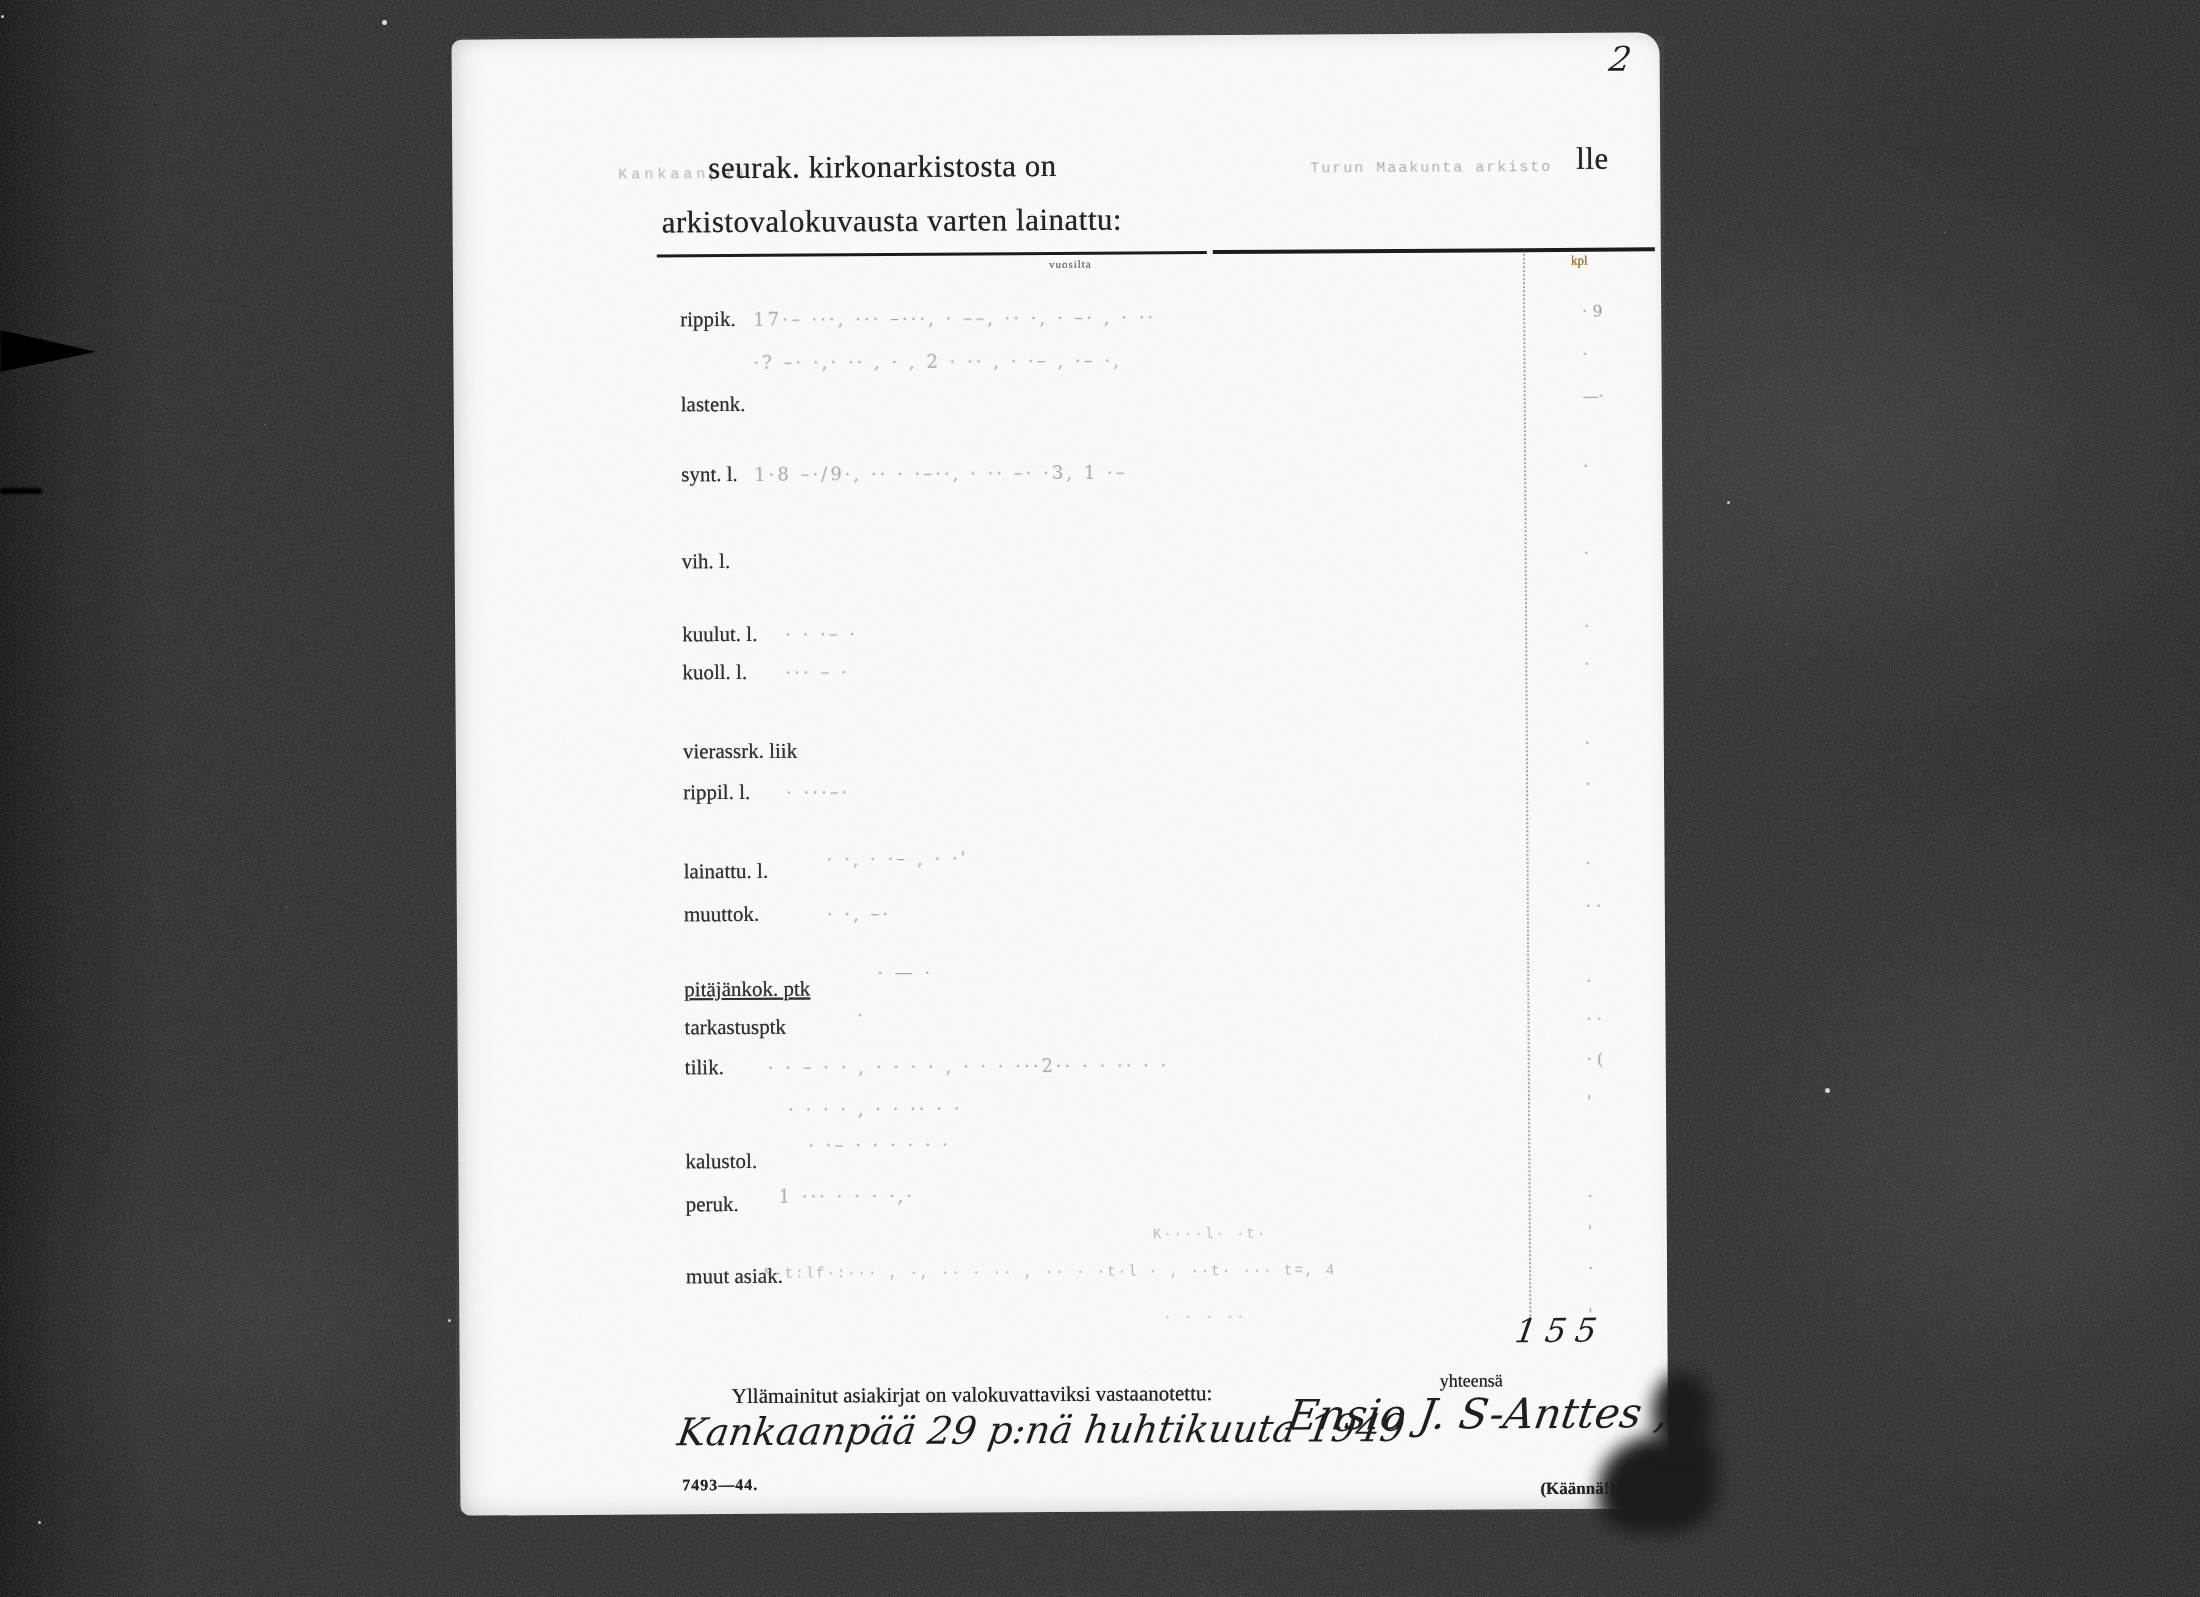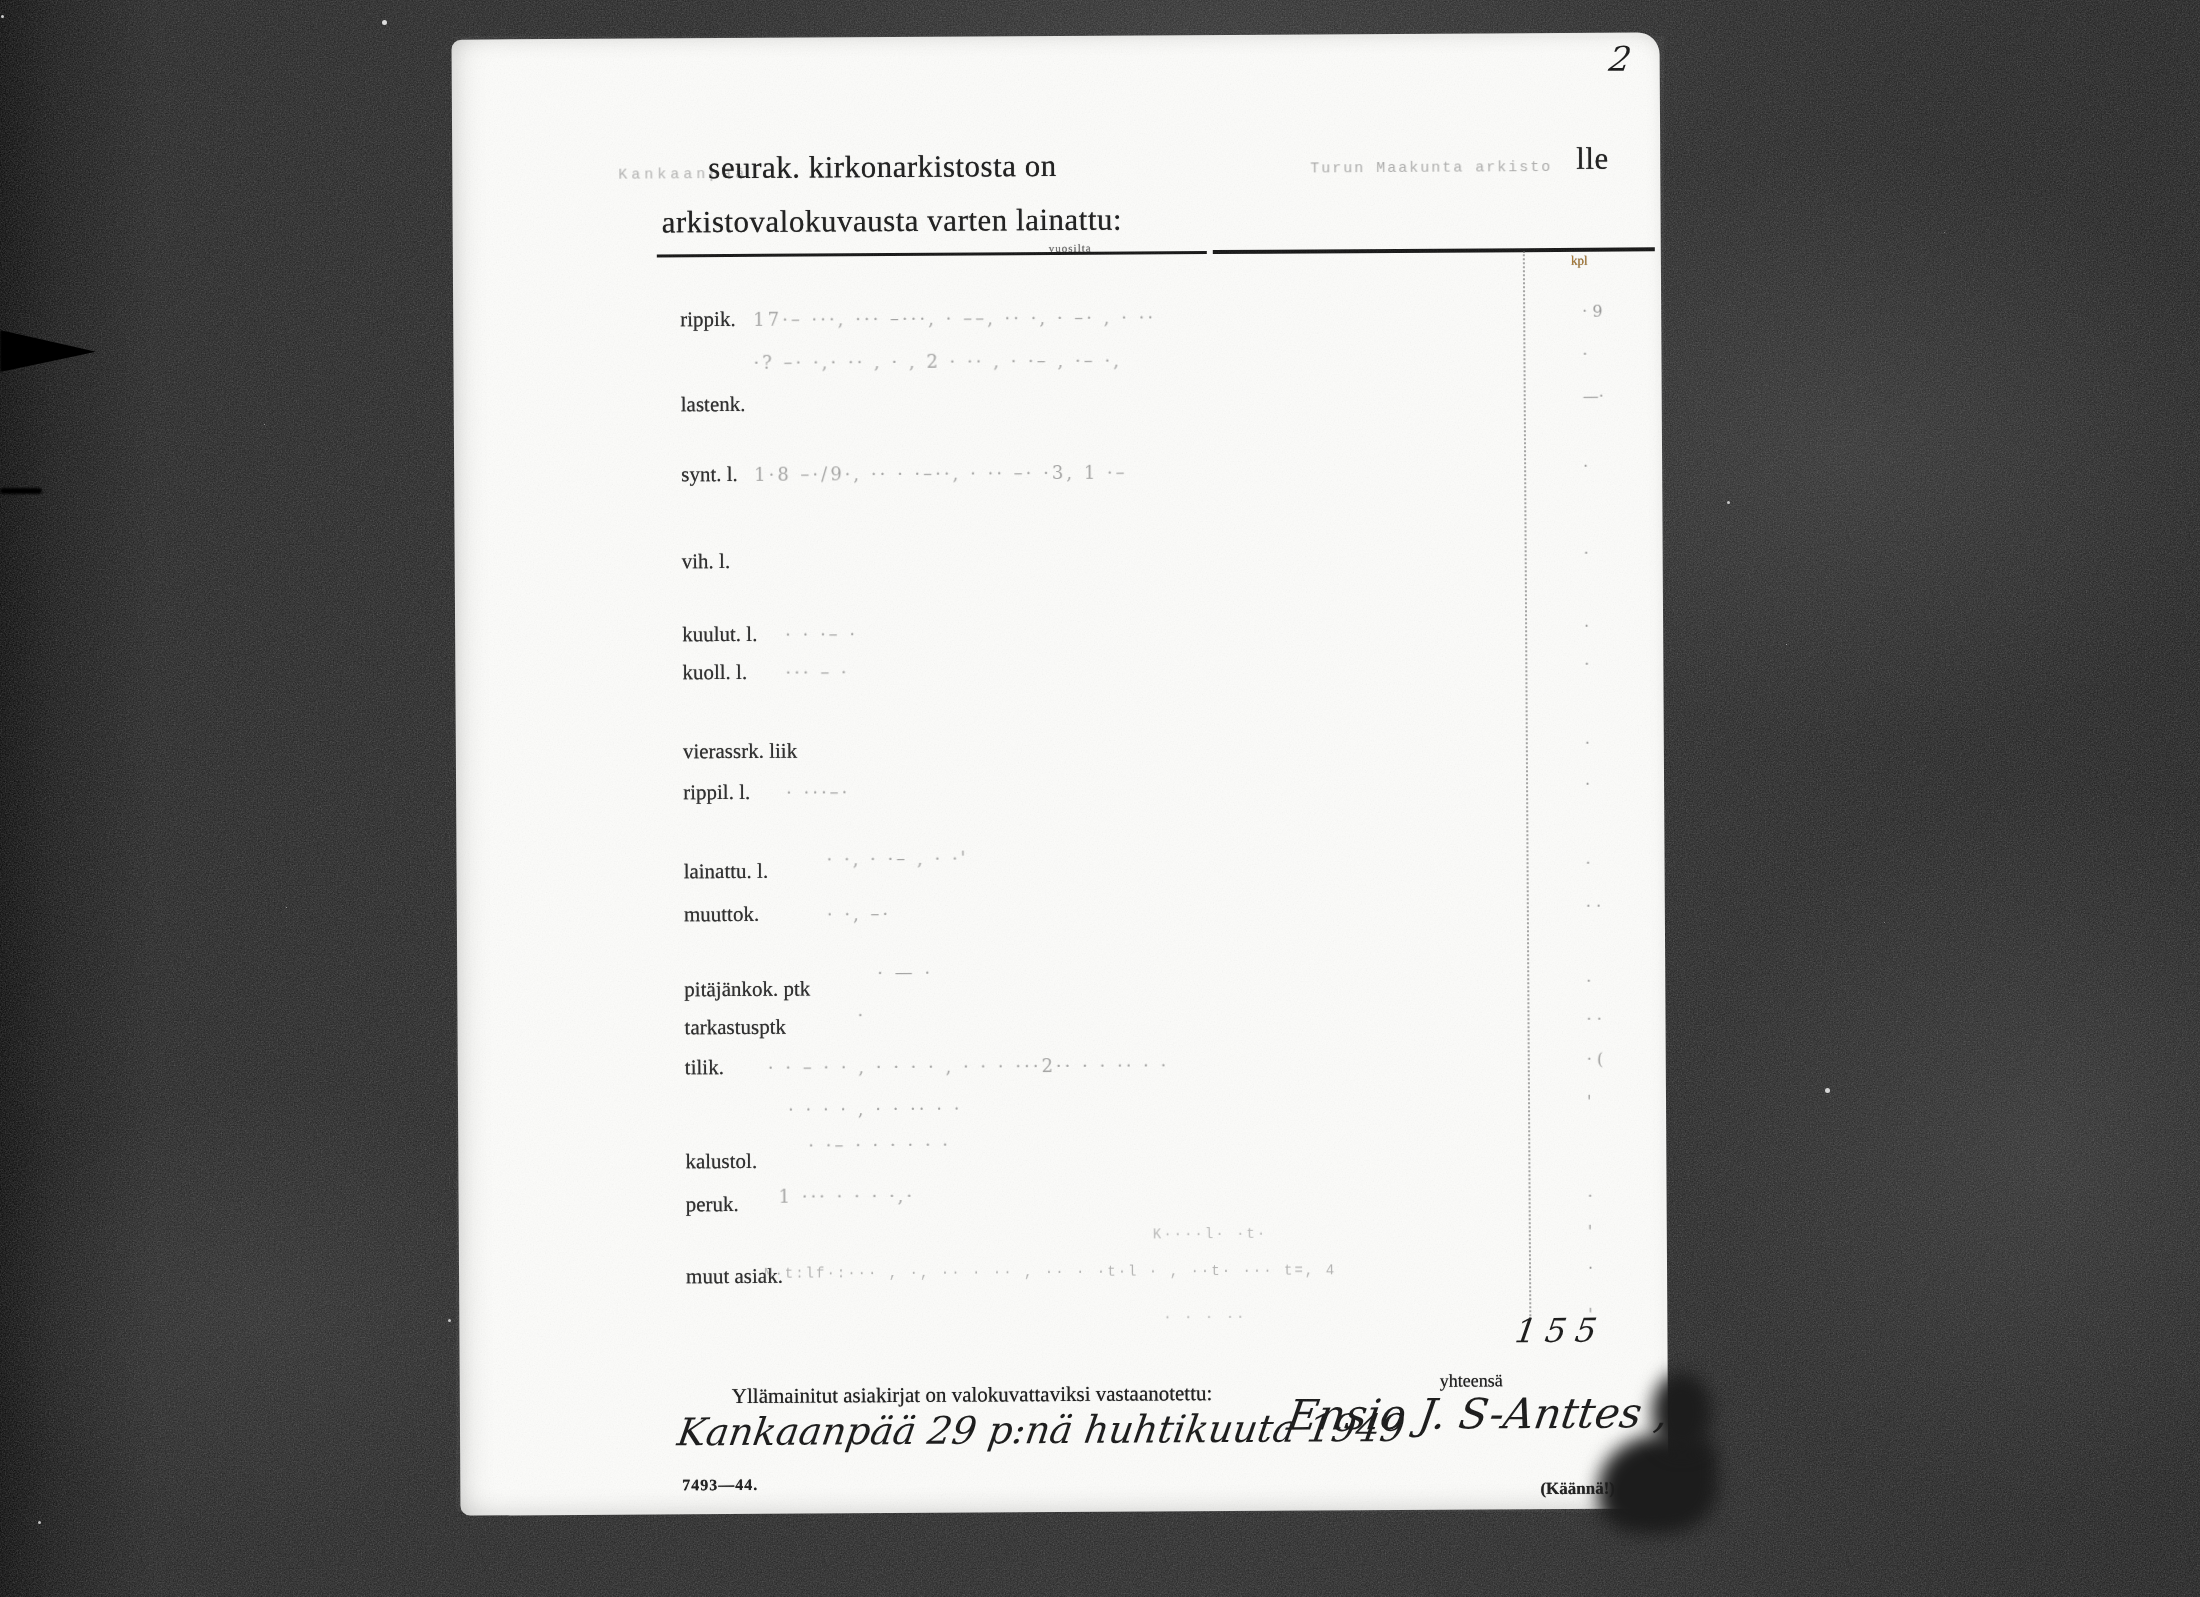--- a/index.html
+++ b/index.html
@@ -72,21 +72,21 @@
 
     <div class="typed" style="left:166px;top:128px;font-size:15px;letter-spacing:4px;opacity:.5;">Kankaanpää</div>
     <div class="print h1" style="left:256px;top:112px;">seurak. kirkonarkistosta on</div>
     <div class="typed" style="left:858px;top:126px;font-size:15px;letter-spacing:2px;opacity:.55;">Turun Maakunta arkisto</div>
     <div class="print h1" style="left:1124px;top:108px;">lle</div>
     <div class="print h2" style="left:209px;top:166px;">arkistovalokuvausta varten lainattu:</div>
 
     <div class="rule" style="left:204px;top:216px;width:550px;height:3px;"></div>
     <div class="rule" style="left:760px;top:215px;width:442px;height:4px;"></div>
 
-    <div class="print" style="left:596px;top:206px;font-size:11px;letter-spacing:1px;color:#4c4c4c;opacity:.8;">vuosilta</div>
+    <div class="print" style="left:596px;top:222px;font-size:11px;letter-spacing:1px;color:#4c4c4c;opacity:.8;">vuosilta</div>
     <div class="print" style="left:1118px;top:220px;font-size:13px;color:#a16207;opacity:.85;">kpl</div>
     <div class="vdash" style="left:1070px;top:218px;height:1068px;"></div>
 
     <div class="row" style="top:269px;">
       <span class="print lbl" style="position:absolute;">rippik.</span>
       <span class="ghost entry" style="left:300px;">17·– ···,  ··· –···,  · ––,  ·· ·,  · –· ,  · ··</span>
       <span class="cnt">· 9</span>
     </div>
     <div class="row" style="top:312px;">
       <span class="print lbl" style="position:absolute;"></span>
@@ -132,21 +132,21 @@
       <span class="print lbl" style="position:absolute;">lainattu. l.</span>
       <span class="ghost entry" style="left:370px;top:-10px;">· ·,   · ·– ,   · ·'</span>
       <span class="cnt">·</span>
     </div>
     <div class="row" style="top:864px;">
       <span class="print lbl" style="position:absolute;">muuttok.</span>
       <span class="ghost entry" style="left:370px;">· ·,   –·</span>
       <span class="cnt">· ·</span>
     </div>
     <div class="row" style="top:939px;">
-      <span class="print lbl" style="position:absolute;">pitäjänkok. ptk</span>
+      <span class="print lbl" style="position:absolute;text-decoration:underline;">pitäjänkok. ptk</span>
       <span class="ghost entry" style="left:420px;top:-14px;">· —  ·</span>
       <span class="cnt">·</span>
     </div>
     <div class="row" style="top:977px;">
       <span class="print lbl" style="position:absolute;">tarkastusptk</span>
       <span class="ghost entry" style="left:400px;top:-10px;">·</span>
       <span class="cnt">· ·</span>
     </div>
     <div class="row" style="top:1017px;">
       <span class="print lbl" style="position:absolute;">tilik.</span>

